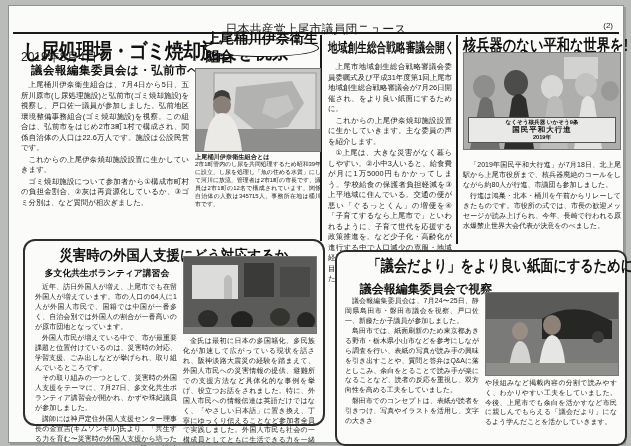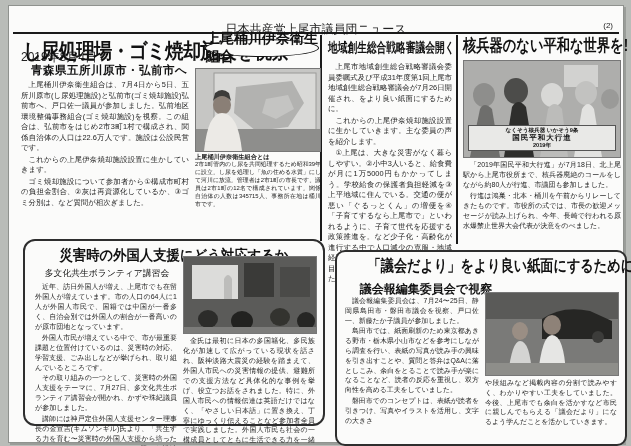--- a/index.html
+++ b/index.html
@@ -31,30 +31,30 @@
   .photo{background:#c9c9c7;border:1px solid #777;overflow:hidden;}
   .ph1{left:186px;top:62px;width:124px;height:82px;}
   .cap{left:186px;top:147px;width:126px;font-size:5.9px;line-height:1.35;color:#222;text-align:justify;}
   .cap b{display:block;font-size:6.2px;}
   
   .vline1{left:311px;top:29px;width:1.5px;height:206px;background:#1a1a1a;}
   .vline2{left:447px;top:29px;width:1.5px;height:209px;background:#1a1a1a;}
   
   .boxL{left:14px;top:233px;width:298px;height:183px;border:2px solid #2e2e2e;border-radius:12px;background:#fbfbfa;}
   .boxL-h{left:24px;top:240px;width:282px;text-align:center;font-size:14.5px;font-weight:bold;color:#111;white-space:nowrap;transform:scaleX(.92);transform-origin:center top;}
-  .boxL-sub{left:28px;top:262px;width:140px;text-align:center;font-size:8.8px;font-weight:normal;color:#111;}
+  .boxL-sub{left:28px;top:262px;width:140px;text-align:center;font-size:8.8px;font-weight:bold;color:#111;}
   .boxL-c1{left:26px;top:276px;width:142px;font-size:7px;}
   .ph2{left:174px;top:250px;width:132px;height:76px;}
   .boxL-c2{left:174px;top:330px;width:132px;font-size:7px;}
   
   .h2-main{left:319px;top:33px;font-size:13.5px;font-weight:bold;color:#111;white-space:nowrap;transform:scaleX(.72);transform-origin:left top;}
   .a2-body{left:319px;top:56px;width:124px;}
   
   .h3-main{left:454px;top:28px;font-size:17px;font-weight:bold;color:#111;white-space:nowrap;transform:scaleX(.78);transform-origin:left top;}
-  .ph3{left:454px;top:54px;width:156px;height:96px;}
+  .ph3{left:454px;top:46px;width:156px;height:96px;}
   .a3-body{left:454px;top:154px;width:158px;font-size:7px;}
   
   .boxR{left:326px;top:244px;width:288px;height:192px;border:2px solid #2e2e2e;border-radius:10px;background:#fbfbfa;}
   .boxR-h{left:334px;top:250px;width:274px;text-align:center;font-size:16px;font-weight:bold;color:#111;white-space:nowrap;transform:scaleX(.82);transform-origin:center top;}
   .boxR-sub{left:342px;top:275px;width:150px;text-align:center;font-size:12px;font-weight:bold;color:#111;}
   .boxR-c1{left:336px;top:290px;width:134px;font-size:6.9px;}
   .ph4{left:476px;top:286px;width:132px;height:82px;}
   .boxR-c2{left:476px;top:372px;width:132px;font-size:6.9px;}
   .banner{position:absolute;left:4px;bottom:6px;right:4px;background:#e9e9e7;border:1px solid #555;
     padding:1px 2px;font-size:5.6px;font-weight:bold;color:#111;line-height:1.2;text-align:center;}
@@ -68,23 +68,23 @@
   <div class="abs hdr-date">2019年8月4日</div>
   <div class="abs hdr-title">日本共産党上尾市議員団ニュース</div>
   <div class="abs hdr-page">(2)</div>
   <div class="abs hdr-rule"></div>
 
   <div class="abs vline1"></div>
   <div class="abs vline2"></div>
 
   <div class="abs h1-main">し尿処理場・ゴミ焼却施設を視察</div>
   <div class="abs badge">上尾桶川伊奈衛生組合</div>
-  <div class="abs h1-sub">青森県五所川原市・弘前市へ</div>
+  <div class="abs h1-sub">議会報編集委員会は・弘前市へ</div>
   <div class="abs a1-body txt">
-    <p>上尾桶川伊奈衛生組合は、7月4日から5日、五所川原市(し尿処理施設)と弘前市(ゴミ焼却施設)弘前市へ、戸口佐一議員が参加しました。弘前地区環境整備事務組合(ゴミ焼却施設)を視察。この組合は、弘前市をはじめ2市3町1村で構成され、関係自治体の人口は22.6万人です。施設は公設民営です。</p>
+    <p>上尾桶川伊奈衛生組合は、7月4日から5日、五所川原市(し尿処理施設)と弘前市(ゴミ焼却施設)を視察し、戸口佐一議員が参加しました。弘前地区環境整備事務組合(ゴミ焼却施設)を視察。この組合は、弘前市をはじめ2市3町1村で構成され、関係自治体の人口は22.6万人です。施設は公設民営です。</p>
     <p>これからの上尾伊奈焼却施設設置に生かしていきます。</p>
     <p>ゴミ焼却施設について参加者から①構成市町村の負担金割合、②灰は再資源化しているか、③ゴミ分別は、など質問が相次ぎました。</p>
   </div>
   <div class="abs photo ph1">
     <svg width="124" height="82" xmlns="http://www.w3.org/2000/svg">
       <rect width="124" height="82" fill="#c6c6c4"></rect>
       <rect x="18" y="4" width="102" height="72" fill="#d9d9d7" stroke="#9a9a98"></rect>
       <polygon points="40,18 96,12 108,34 92,58 60,62 38,44" fill="#b2b2b0"></polygon>
       <polygon points="70,30 92,26 98,40 80,50 66,44" fill="#c4c4c2"></polygon>
       <rect x="0" y="60" width="124" height="22" fill="#8e8e8c"></rect>

